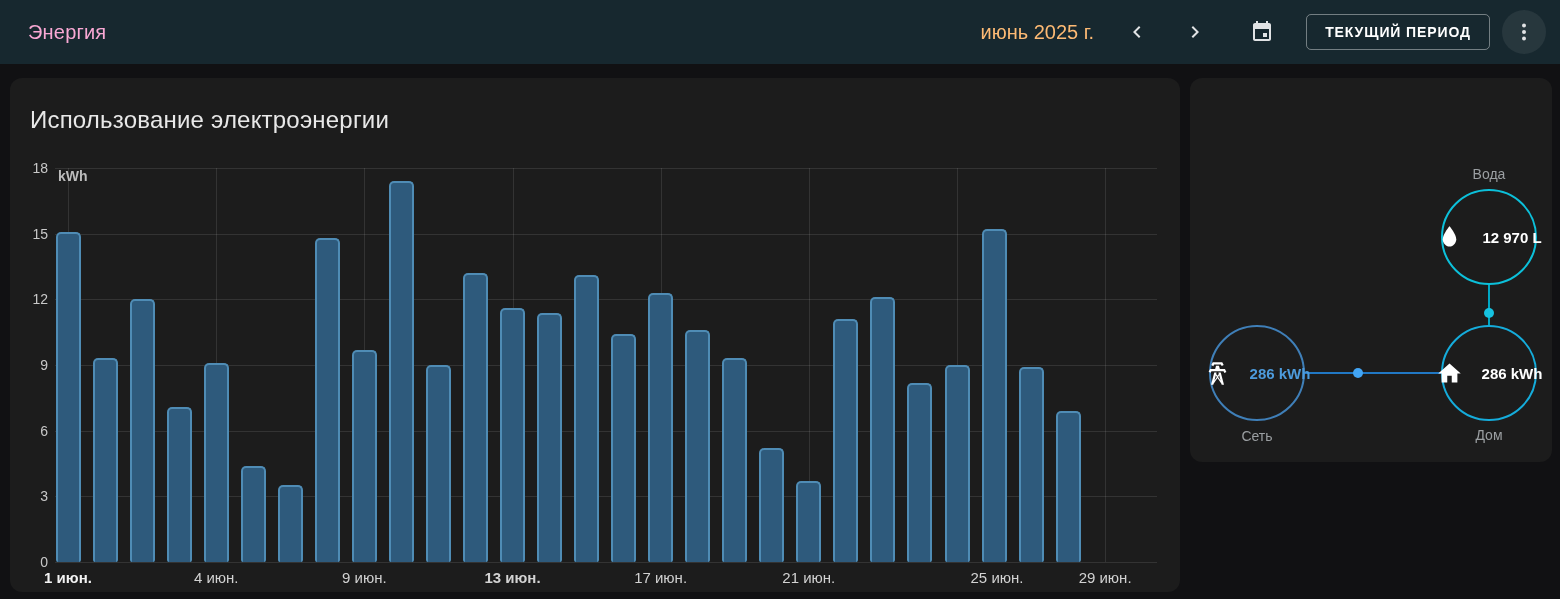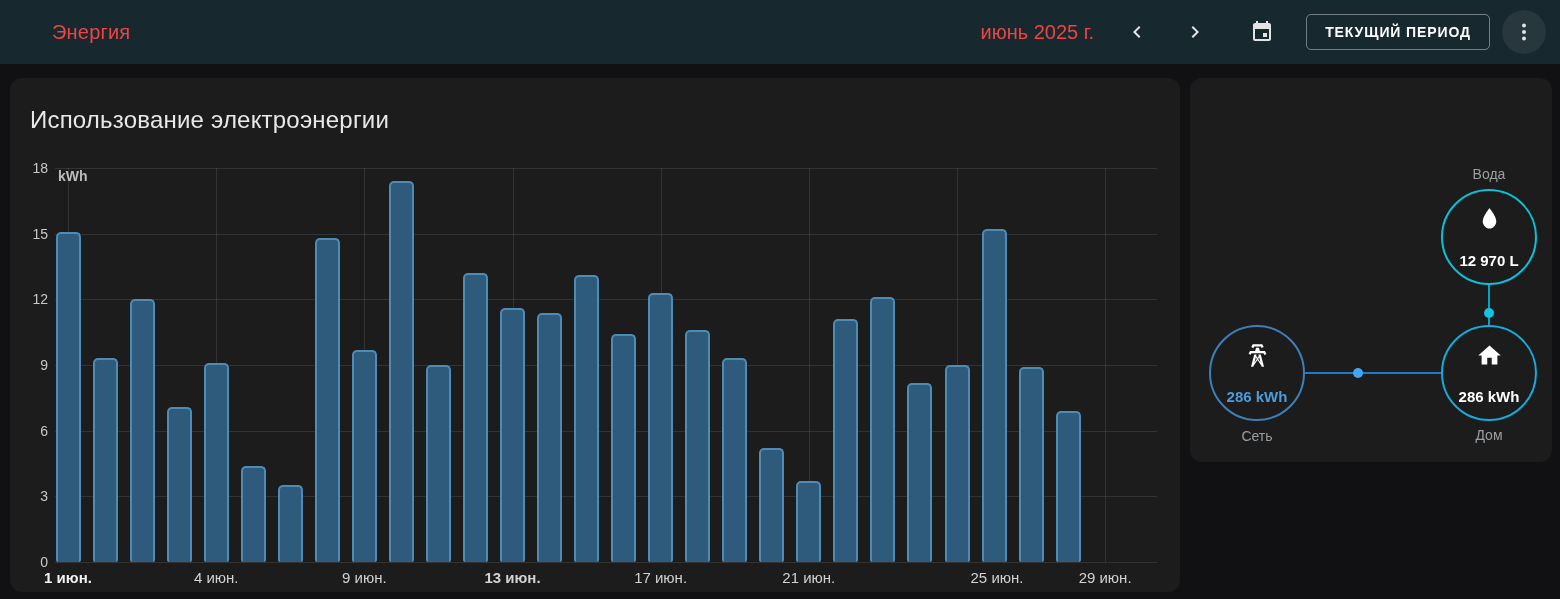--- a/index.html
+++ b/index.html
@@ -9,23 +9,23 @@
     font-family:"Liberation Sans","DejaVu Sans",sans-serif;
     color:#e1e1e1;
     position:relative;
   }
   
   .app-header {
     height:64px; background:#17282f;
     display:flex; align-items:center;
     padding:0 14px 0 28px;
   }
-  .app-title { font-size:20px; font-weight:400; color:#ef4444; letter-spacing:.2px;margin-left:24px; }
+  .app-title { font-size:20px; font-weight:400; color:#f9a8d4; letter-spacing:.2px; }
   .header-right { margin-left:auto; display:flex; align-items:center; }
-  .period-label { font-size:20px; color:#ef4444; margin-right:14px; }
+  .period-label { font-size:20px; color:#fdba74; margin-right:14px; }
   .icon-btn {
     width:44px; height:44px; border:none; background:transparent; color:#e1e3e5;
     display:flex; align-items:center; justify-content:center; cursor:pointer;
     border-radius:50%;
   }
   .icon-btn svg { width:24px; height:24px; fill:#e1e3e5; }
   .nav-btn { margin:0 7px; }
   .cal-btn { margin:0 10px 0 16px; }
   .outlined-btn {
     height:36px; padding:0 18px; margin:0 12px 0 12px;
@@ -66,21 +66,21 @@
     position:absolute;
     border:2px solid; border-bottom:none;
     border-radius:5px 5px 2px 2px;
     cursor:pointer;
   }
   
   .dist-canvas { position:absolute; inset:0; }
   .node-circle {
     position:absolute; width:96px; height:96px; border-radius:50%;
     border:2px solid #4a8ec0;
-    display:flex; flex-direction:column; align-items:center; justify-content:center;
+    display:flex; flex-direction:row; align-items:center; justify-content:center;
     gap:19px; background:transparent;
   }
   .node-circle svg { width:27px; height:27px; fill:#fff; }
   .node-value { font-size:15px; font-weight:700; color:#fff; white-space:nowrap; }
   .node-label {
     position:absolute; transform:translateX(-50%);
     font-size:14px; color:#9b9fa2; white-space:nowrap;
   }
   .flow-line-h { position:absolute; height:2px; }
   .flow-line-v { position:absolute; width:2px; }

